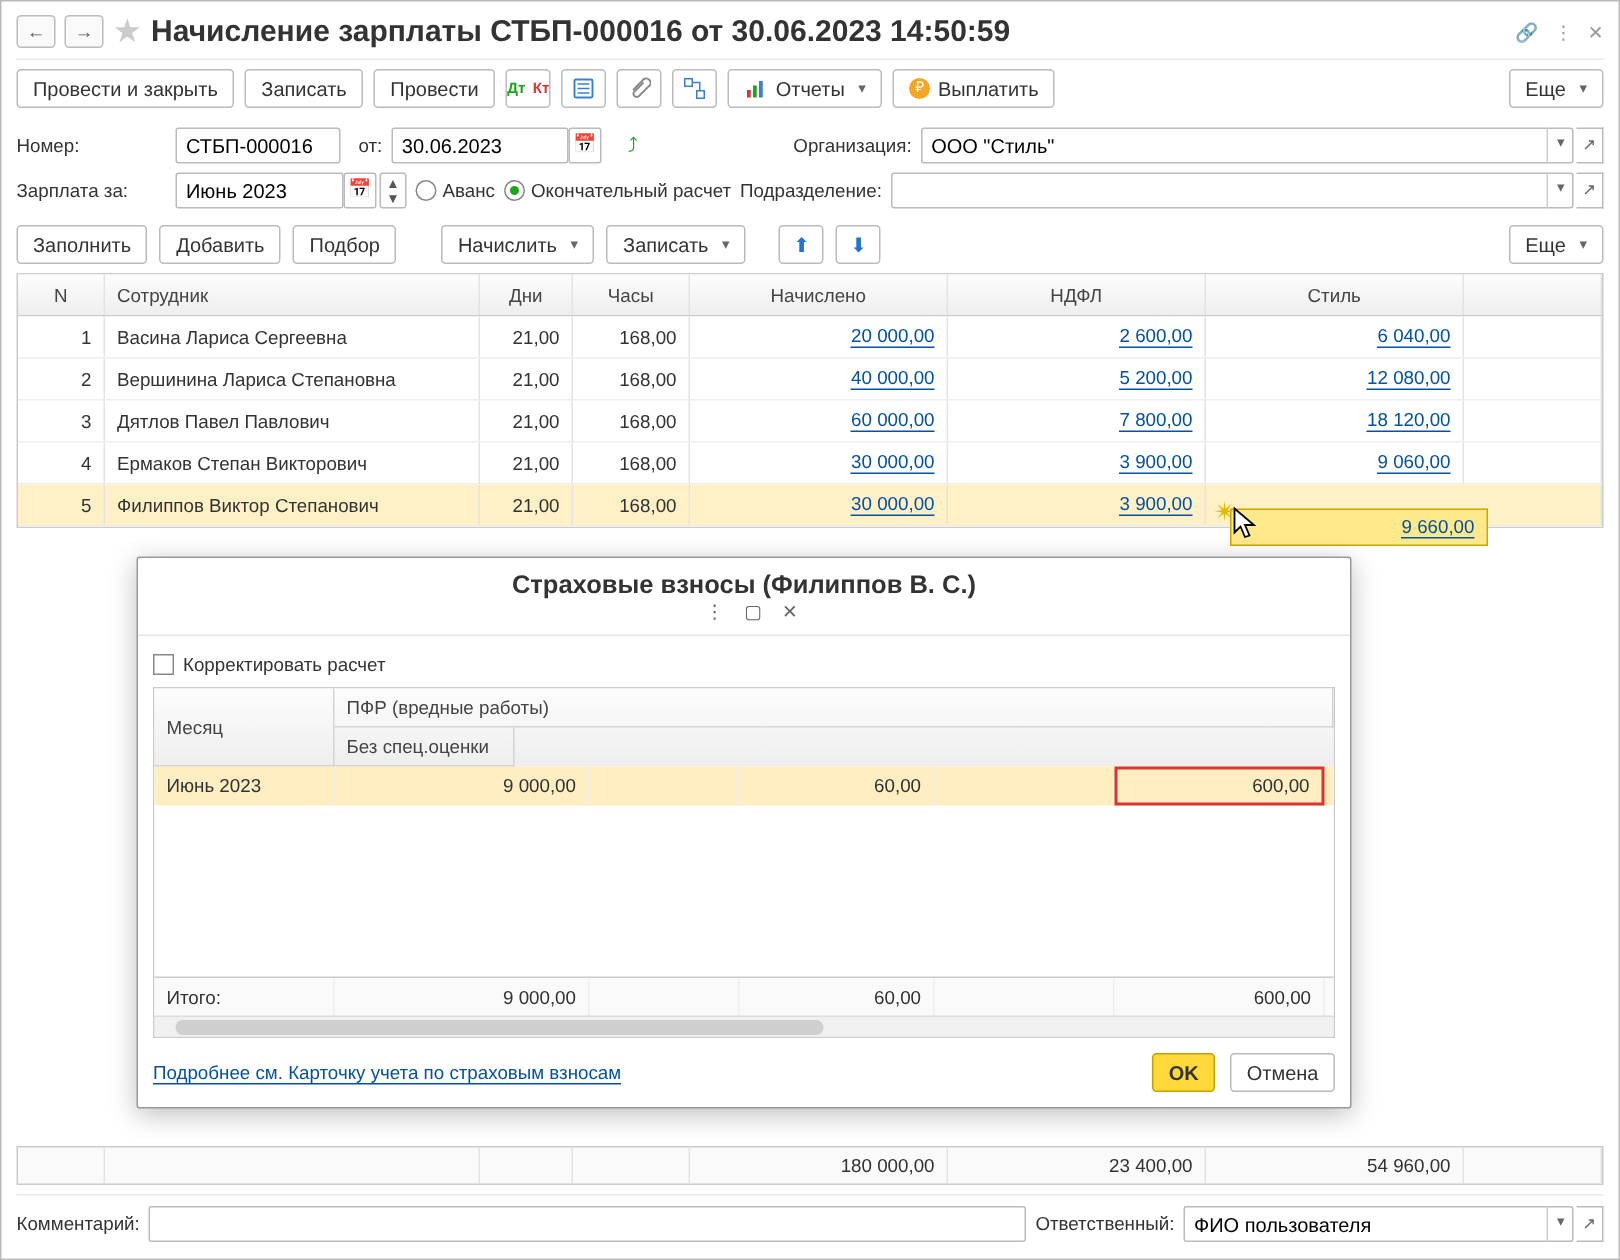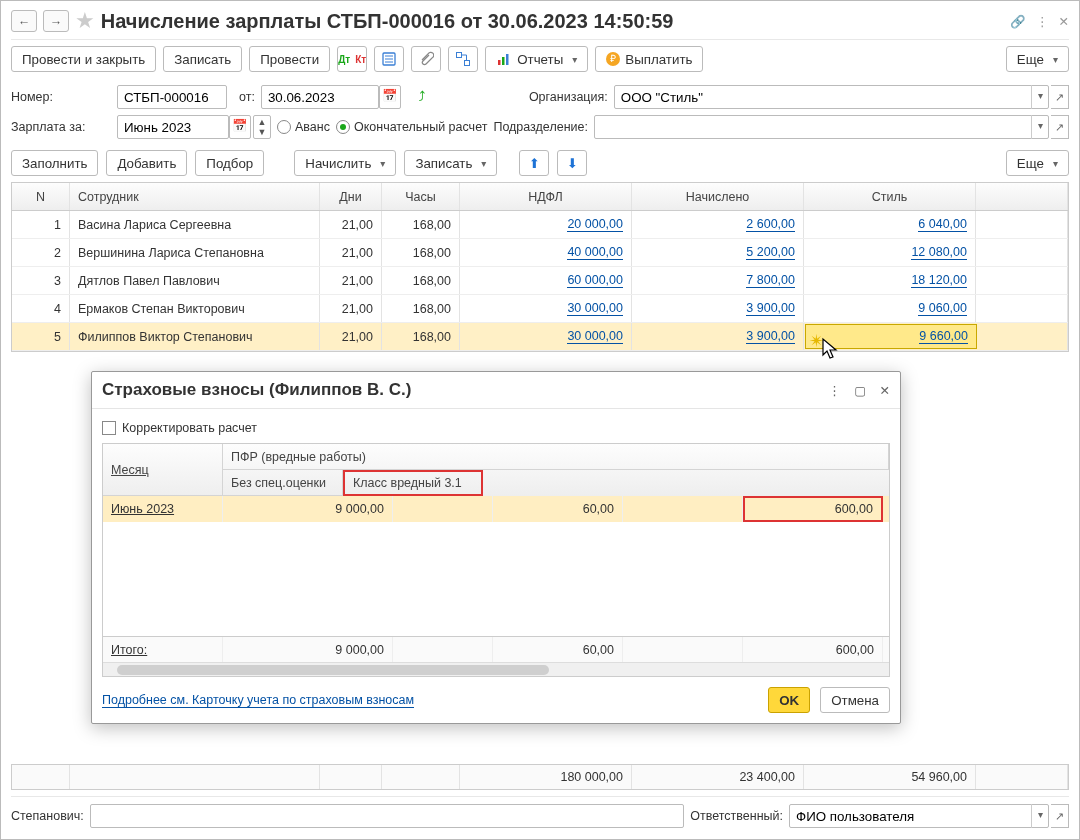--- a/index.html
+++ b/index.html
@@ -44,35 +44,35 @@
   .col-hours{ width:78px; justify-content:flex-end;}
   .col-acc  { width:172px; justify-content:flex-end;}
   .col-ndfl { width:172px; justify-content:flex-end;}
   .col-fees { width:172px; justify-content:flex-end;}
   .col-tail { flex:1; }
   .th { font-size:12.5px; color:#444; justify-content:center; }
   .tr { display:flex; height:28px; border-bottom:1px solid #eee;}
   .tr:nth-child(even){}
   .link { color:#0452a5; text-decoration:none; border-bottom:1px solid #0452a5;}
   .tr.sel { background:#fff0c6; }
-  .cell-highlight { background:#ffe98a; border:1px solid #c9a800; margin:1px; height:calc(100% - 2px); }
+  .cell-highlight { background:#ffe98a; border:1px solid #c9a800; margin:16px; height:calc(100% - 2px); }
   .table-body { min-height:140px; background:#fff; }
 
   
   .popup { position:absolute; left:90px; top:370px; width:810px; border:1px solid #999; box-shadow:0 4px 18px rgba(0,0,0,.25); background:#fff; border-radius:2px;}
-  .popup-header { display:flex; align-items:center; padding:8px 10px 4px 10px; }
+  .popup-header { display:flex; align-items:center; padding:8px 10px 4px 10px;flex-direction:column; }
   .popup-title { font-size:17px; font-weight:bold; flex:1;}
   .popup-icons span { margin-left:10px; color:#666; cursor:pointer;}
   .popup-sep { border:0; border-top:1px solid #e5e5e5; margin:4px 0;}
   .popup-body { padding:4px 10px 10px 10px; }
   .chk-row { display:flex; align-items:center; gap:6px; margin:4px 0 8px 0;}
   .inner-table { border:1px solid #ccc; }
   .ithead { display:flex; background:linear-gradient(#fdfdfd,#eee);}
   .ith { border-right:1px solid #d4d4d4; border-bottom:1px solid #d4d4d4; padding:4px 8px; font-size:12.5px; color:#444; display:flex; align-items:center;}
-  .c-month { width:120px;text-decoration:underline; }
+  .c-month { width:120px; }
   .c-base1 { width:170px; justify-content:flex-end;}
   .c-base2 { width:100px; justify-content:flex-end;}
   .c-fss   { width:130px; justify-content:flex-end;}
   .c-pfr1  { width:120px; justify-content:flex-end;text-align:right;}
   .c-pfr2  { width:140px; justify-content:flex-end;}
   .itbody { min-height:140px; background:#fff; }
   .itr { display:flex; height:26px; }
   .itd { border-right:1px solid #eee; padding:0 8px; display:flex; align-items:center; }
   .itr.sel { background:#ffeec2;}
   .hl-red { border:2px solid #d33; }
@@ -238,22 +238,22 @@
         <span>Еще</span>
       </button>
   </div>
 
   <div class="table">
     <div class="thead">
       <div class="th col-n">N</div>
       <div class="th col-emp" style="justify-content:flex-start">Сотрудник</div>
       <div class="th col-days">Дни</div>
       <div class="th col-hours">Часы</div>
+      <div class="th col-acc">Начислено</div>
       <div class="th col-ndfl">НДФЛ</div>
-      <div class="th col-acc">Начислено</div>
       <div class="th col-fees">Стиль</div>
       <div class="th col-tail"></div>
     </div>
     <div class="table-body" id="tbody">
         <div class="tr">
           <div class="td col-n">1</div>
           <div class="td col-emp">Васина Лариса Сергеевна</div>
           <div class="td col-days">21,00</div>
           <div class="td col-hours">168,00</div>
           <div class="td col-acc">
@@ -355,21 +355,20 @@
         <span>Корректировать расчет</span>
       </div>
 
       <div class="inner-table">
         <div class="ithead">
           <div class="ith c-month" style="height:52px">Месяц</div>
           <div class="hdr-group" style="flex:1">
             <div class="ith hdr-top" style="width:100%">ПФР (вредные работы)</div>
             <div style="display:flex">
               <div class="ith hdr-bot c-pfr1" style="justify-content:flex-start">Без спец.оценки</div>
-              <div class="ith hdr-bot c-pfr2 hl-red" style="justify-content:flex-start">Класс вредный 3.1</div>
             </div>
           </div>
         </div>
         <div class="itbody">
           <div class="itr sel">
             <div class="itd c-month">Июнь 2023</div>
             <div class="itd c-base1" style="justify-content:flex-end">9 000,00</div>
             <div class="itd c-base2"></div>
             <div class="itd c-fss" style="justify-content:flex-end">60,00</div>
             <div class="itd c-pfr1"></div>
@@ -408,21 +407,21 @@
       <div class="td col-emp"></div>
       <div class="td col-days"></div>
       <div class="td col-hours"></div>
       <div class="td col-acc" style="justify-content:flex-end">180 000,00</div>
       <div class="td col-ndfl" style="justify-content:flex-end">23 400,00</div>
       <div class="td col-fees" style="justify-content:flex-end">54 960,00</div>
       <div class="td col-tail"></div>
     </div>
     <hr class="sep">
     <div class="footer-row">
-      <span class="lbl">Степанович:</span>
+      <span class="lbl">Комментарий:</span>
       <input class="input long" value="" style="">
       <span class="lbl">Ответственный:</span>
       <div class="combo" style="width:260px; margin-right:20px">
         <input class="input" style="width: 100%;" value="ФИО пользователя">
         <div class="handle">▾</div>
         <div class="open">↗</div>
       </div>
     </div>
   </div>
 

